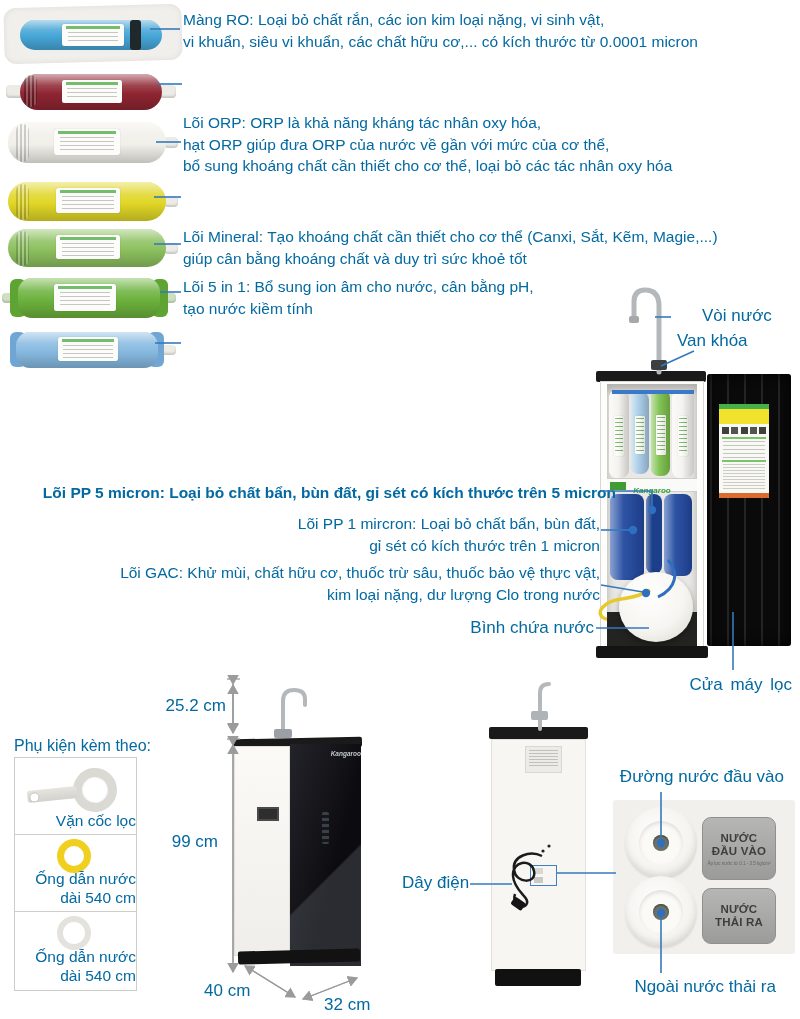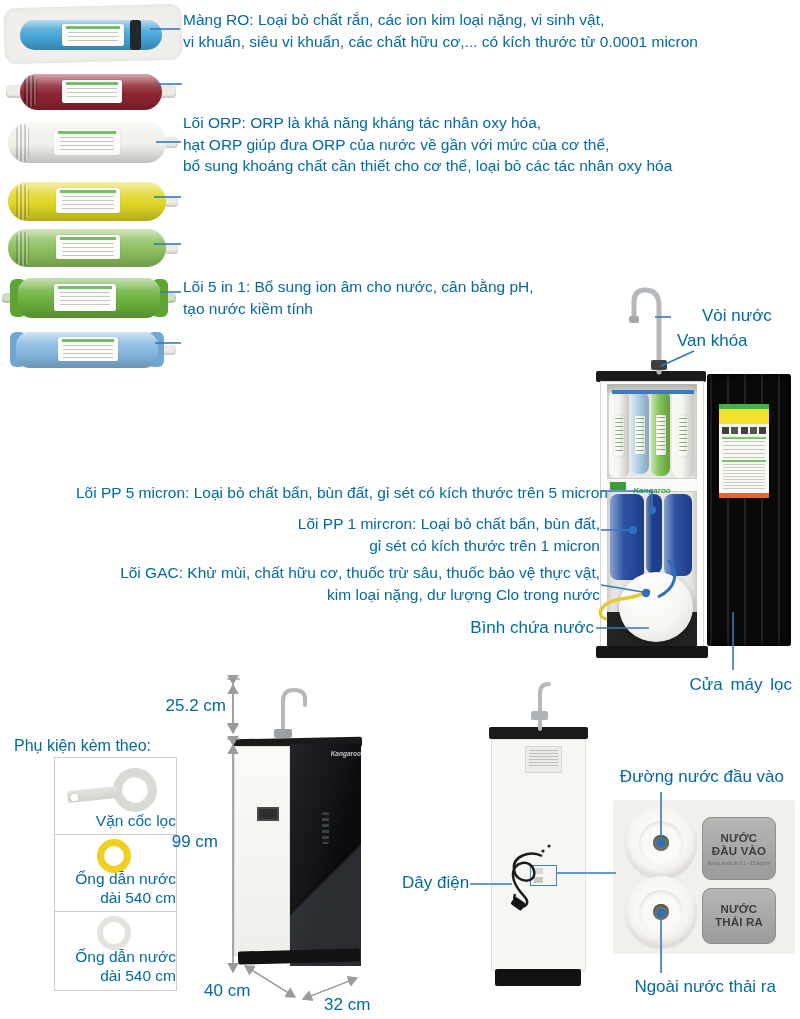--- a/index.html
+++ b/index.html
@@ -106,20 +106,22 @@
     <div style="position:absolute;left:138px;top:2px;width:16px;height:35px;background:#6fa6d4;border-radius:6px;"></div>
     <div class="cbody" style="left: 6px; top: 2px; width: 142px; height: 36px; border-radius: 14px; background: rgb(134, 185, 224);"></div>
     <div class="clabel" style="left:48px;top:7px;width:60px;height:24px;"></div>
   </div>
 
   <div class="t" style="left:183px;top:9px;width:600px;">Màng RO: Loại bỏ chất rắn, các ion kim loại nặng, vi sinh vật,
 vi khuẩn, siêu vi khuẩn, các chất hữu cơ,... có kích thước từ 0.0001 micron</div>
   <div class="t" style="left:183px;top:112px;width:610px;">Lõi ORP: ORP là khả năng kháng tác nhân oxy hóa,
 hạt ORP giúp đưa ORP của nước về gần với mức của cơ thể,
 bổ sung khoáng chất cần thiết cho cơ thể, loại bỏ các tác nhân oxy hóa</div>
+  <div class="t" style="left:183px;top:226px;width:610px;">Lõi Mineral: Tạo khoáng chất cần thiết cho cơ thể (Canxi, Sắt, Kẽm, Magie,...)
+giúp cân bằng khoáng chất và duy trì sức khoẻ tốt</div>
   <div class="t" style="left:183px;top:276px;width:600px;">Lõi 5 in 1: Bổ sung ion âm cho nước, cân bằng pH,
 tạo nước kiềm tính</div>
 
   <div class="t lbl" style="left:702px;top:306px;">Vòi nước</div>
   <div class="t lbl" style="left:677px;top:331px;">Van khóa</div>
 
   <div class="blkstrip" style="left:596px;top:371px;width:110px;height:11px;"></div>
   <div style="position:absolute;left:600px;top:381px;width:104px;height:277px;background:#fdfdfb;border:1px solid #d9d7d2;box-sizing:border-box;"></div>
   <div style="position:absolute;left:607px;top:384px;width:90px;height:262px;background:#e9e8e4;box-shadow:inset 0 6px 8px rgba(0,0,0,.25);overflow:hidden;">
 
@@ -164,30 +166,30 @@
         <span style="width:7px;height:7px;background:#40403c;"></span>
       </div>
       <div style="margin:3px 3px 0 3px;height:2px;background:#7bc36d;"></div>
       <div style="margin:2px 4px 0 4px;height:18px;background:repeating-linear-gradient(180deg,#c6c4be 0 1px,transparent 1px 4px);"></div>
       <div style="margin:1px 3px 0 3px;height:2px;background:#7bc36d;"></div>
       <div style="margin:2px 4px 0 4px;height:26px;background:repeating-linear-gradient(180deg,#cdcbc5 0 1px,transparent 1px 3px);"></div>
       <div style="position:absolute;left:0;bottom:0;width:100%;height:5px;background:#dd6a2f;"></div>
     </div>
   </div>
 
-  <div class="t r" style="left:8px;top:482px;width:600px;">Lõi PP 5 micron: Loại bỏ chất bẩn, bùn đất, gỉ sét có kích thước trên 5 micron</div>
+  <div class="t r" style="left:16px;top:482px;width:600px;font-weight:bold;">Lõi PP 5 micron: Loại bỏ chất bẩn, bùn đất, gỉ sét có kích thước trên 5 micron</div>
   <div class="t r" style="left:0;top:513px;width:600px;">Lõi PP 1 mircron: Loại bỏ chất bẩn, bùn đất,
 gỉ sét có kích thước trên 1 micron</div>
   <div class="t r" style="left:0;top:562px;width:600px;">Lõi GAC: Khử mùi, chất hữu cơ, thuốc trừ sâu, thuốc bảo vệ thực vật,
 kim loại nặng, dư lượng Clo trong nước</div>
   <div class="t r lbl" style="left:420px;top:618px;width:174px;">Bình chứa nước</div>
   <div class="t c lbl" style="left:668px;top:675px;width:124px;word-spacing:3px;">Cửa máy lọc</div>
 
   <div class="t" style="left:14px;top:735px;font-size:16px;">Phụ kiện kèm theo:</div>
-  <div class="accbox" style="left:14px;top:757px;width:121px;height:232px;margin-left:40px;">
+  <div class="accbox" style="left:14px;top:757px;width:121px;height:232px;">
     <div class="acccell">
       <div style="position:absolute;left:58px;top:10px;width:44px;height:44px;transform:rotate(-6deg);">
         <div class="ring" style="left:0;top:0;width:44px;height:44px;border:9px solid #dbd9d4;box-sizing:border-box;box-shadow:inset 0 0 2px rgba(0,0,0,.15);"></div>
         <div style="position:absolute;left:-46px;top:16px;width:50px;height:12px;background:linear-gradient(180deg,#e6e4df,#d4d2cd);border-radius:3px;"></div>
         <div class="ring" style="left:-44px;top:18px;width:8px;height:8px;background:#fff;border:1px solid #c8c6c1;"></div>
       </div>
       <div class="t c" style="left:0;bottom:4px;width:100%;position:absolute;line-height:19px;">Vặn cốc lọc</div>
     </div>
     <div class="acccell">
       <div class="ring" style="left:42px;top:4px;width:34px;height:34px;border:7px solid #f0cf1f;box-sizing:border-box;"></div>

